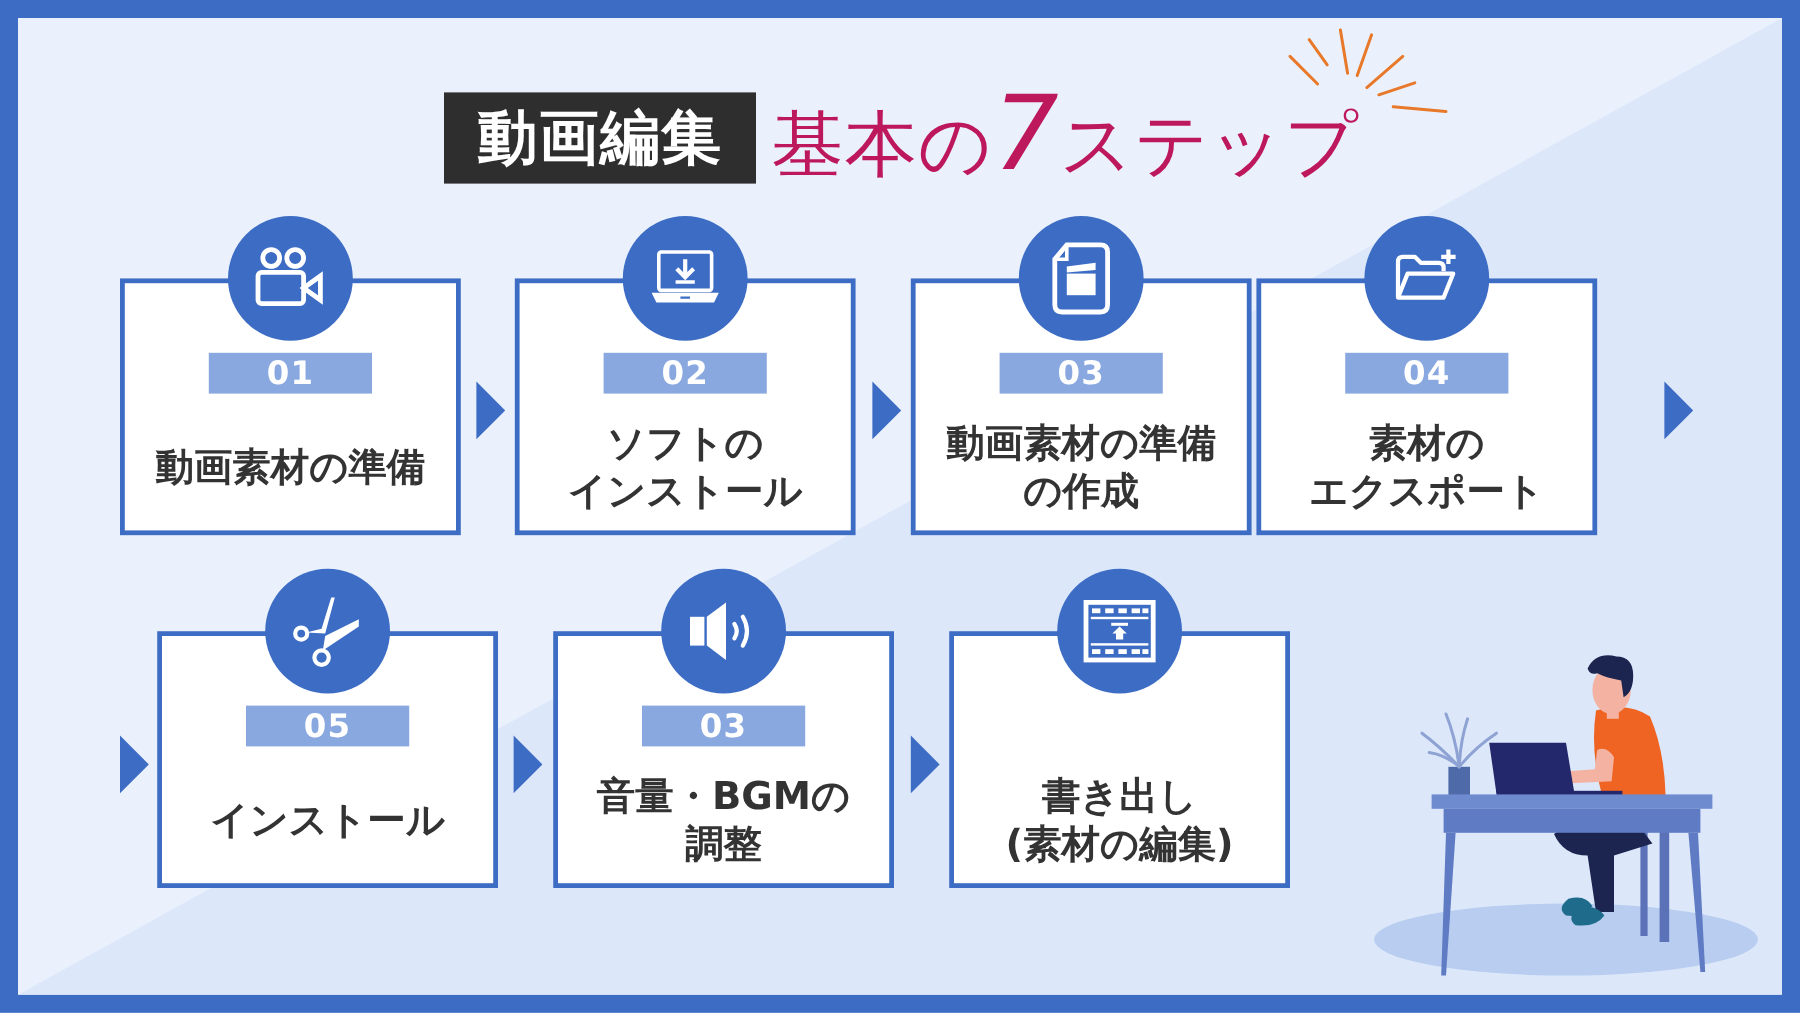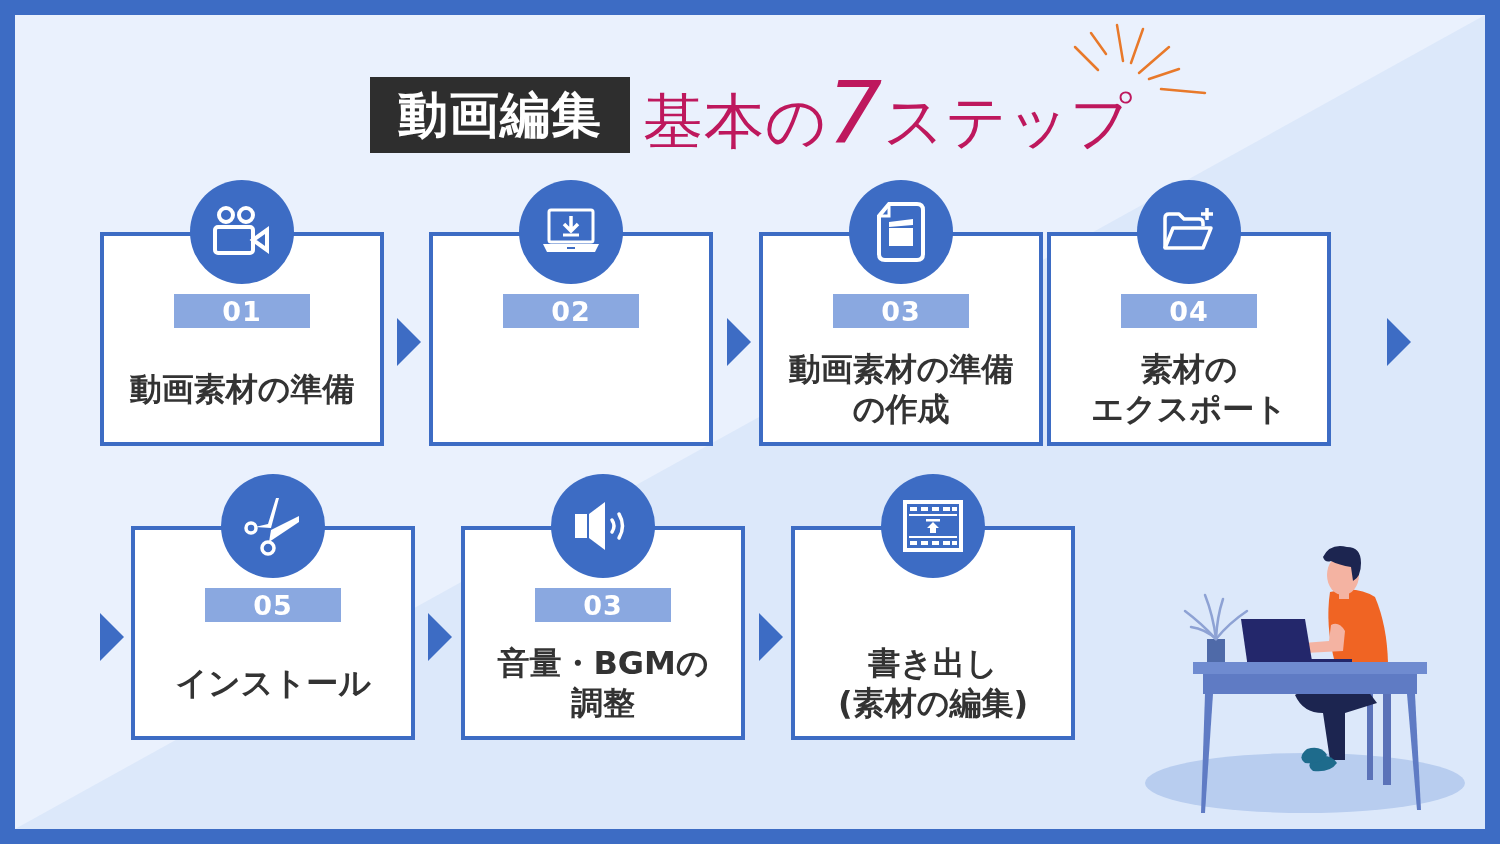--- a/index.html
+++ b/index.html
@@ -102,20 +102,24 @@
     <div class="circle">
       <svg width="64" height="52" viewBox="0 0 64 52">
         <rect x="10" y="4" width="44" height="32" rx="2" fill="none" stroke="#fff" stroke-width="3"></rect>
         <path d="M32 10 V24 M25 18 L32 25 L39 18" stroke="#fff" stroke-width="3.5" fill="none"></path>
         <line x1="24" y1="29" x2="40" y2="29" stroke="#fff" stroke-width="3"></line>
         <path d="M4 38 H60 L56 46 H8 Z" fill="#fff"></path>
         <line x1="28" y1="42" x2="36" y2="42" stroke="#3d6cc4" stroke-width="2"></line>
       </svg>
     </div>
     <div class="num">02</div>
+    <div class="label">
+      <div>ソフトの</div>
+      <div>インストール</div>
+    </div>
   </div>
   <div class="arrow" style="left:712px; top:303px;"></div>
 
   <div class="step" style="left:744px; top:217px;">
     <div class="circle">
       <svg width="56" height="64" viewBox="0 0 56 64">
         <path d="M16 4 H44 Q50 4 50 10 V54 Q50 60 44 60 H12 Q6 60 6 54 V16 Z" fill="none" stroke="#fff" stroke-width="4"></path>
         <path d="M6 16 H16 V4" fill="none" stroke="#fff" stroke-width="3"></path>
         <rect x="16" y="28" width="24" height="18" fill="#fff"></rect>
         <path d="M16 22 L40 19 L40 25 L16 27 Z" fill="#fff"></path>

